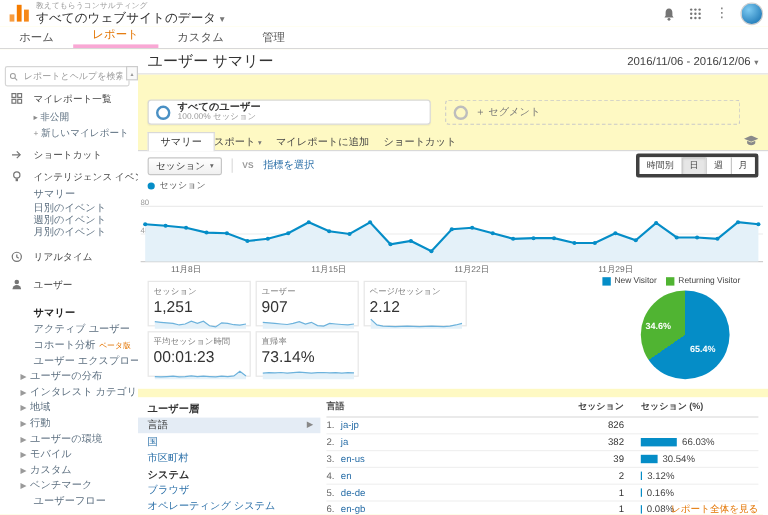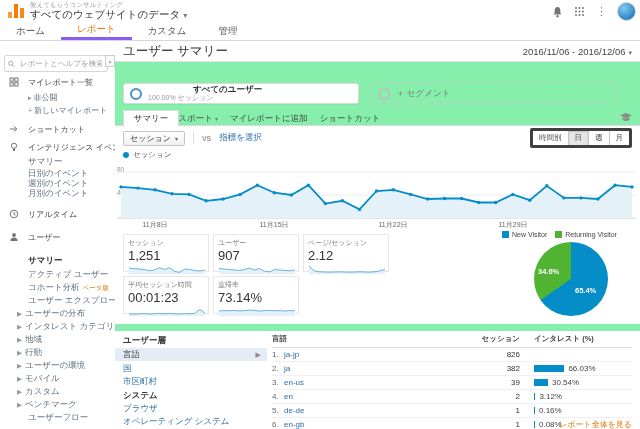--- a/index.html
+++ b/index.html
@@ -1,37 +1,37 @@
 <!DOCTYPE html>
 <html><head>
 <meta charset="utf-8">
 <style>
   html,body{margin:0;padding:0;}
   body{font-family:"Liberation Sans",sans-serif;-webkit-font-smoothing:antialiased;}
-  #app{position:relative;width:640px;height:429px;background:#86efac;overflow:hidden;}
+  #app{position:relative;width:640px;height:429px;background:#fef9c3;overflow:hidden;}
 
   
   .topbar{position:absolute;top:0;left:0;width:640px;height:22px;background:#fff;}
   .logo{position:absolute;left:8px;top:4px;width:16px;height:14px;display:flex;align-items:flex-end;gap:2px;}
   .logo i{display:block;width:4px;background:#f57c00;}
   .logo i:nth-child(1){height:6px;opacity:.75;}
   .logo i:nth-child(2){height:14px;}
   .logo i:nth-child(3){height:10px;opacity:.9;}
   .acct{position:absolute;left:30px;top:1px;font-size:6.5px;color:#9a9a9a;white-space:nowrap;}
   .prop{position:absolute;left:30px;top:8px;font-size:10.5px;color:#333;white-space:nowrap;}
   .prop .car{font-size:8px;color:#777;margin-left:3px;}
   .hdr-icons{position:absolute;right:4px;top:2px;display:flex;align-items:center;gap:9px;}
   .hicon{width:13px;height:13px;display:flex;align-items:center;justify-content:center;color:#757575;}
   .avatar{width:17px;height:17px;border-radius:50%;background:radial-gradient(circle at 35% 30%,#7ecbf2,#2e86c0 70%);border:1px solid #d0d0d0;}
   .vdots{font-size:11px;color:#757575;line-height:13px;}
 
   
   .nav{position:absolute;top:22px;left:0;width:640px;height:18px;background:#fff;border-bottom:1px solid #d8d8d8;display:flex;}
   .nav .tab{padding:0 16px;font-size:9.5px;color:#555;display:flex;align-items:center;height:18px;box-sizing:border-box;}
-  .nav .tab.active{color:#e37400;border-bottom:3px solid #8b5cf6;}
+  .nav .tab.active{color:#e37400;border-bottom:3px solid #f9a8d4;}
 
   
   .sidebar{position:absolute;top:41px;left:0;width:115px;height:388px;background:#fff;overflow:hidden;}
   .search{position:absolute;left:4px;top:14px;width:96px;height:15px;border:1px solid #d6d6d6;border-radius:2px;background:#fff;display:flex;align-items:center;padding:0 3px;gap:3px;}
   .search input{border:0;outline:0;width:100%;font-size:7.5px;color:#444;font-family:"Liberation Sans",sans-serif;background:transparent;}
   .search input::placeholder{color:#9d9d9d;}
   .collapse-box{position:absolute;left:105px;top:14px;width:8px;height:10px;border:1px solid #ccc;background:#fafafa;font-size:5px;color:#999;display:flex;align-items:center;justify-content:center;}
   .srow{position:absolute;left:0;width:115px;height:13px;line-height:13px;white-space:nowrap;cursor:pointer;}
   .srow .ic{position:absolute;left:9px;top:1px;}
   .srow.sec{font-size:8px;color:#444;padding-left:28px;box-sizing:border-box;}
@@ -52,21 +52,21 @@
 
   .toolbar{position:absolute;top:21px;left:0;right:0;height:17px;display:flex;align-items:center;gap:12px;padding-left:8px;box-sizing:border-box;font-size:8.5px;color:#444;margin-top:48px;}
   .toolbar .titem{cursor:pointer;white-space:nowrap;}
   .toolbar .car{font-size:6px;color:#777;margin-left:2px;}
   .cap{margin-left:auto;margin-right:8px;}
 
   .segments{position:absolute;top:38px;left:0;right:0;height:30px;}
   .seg-card{position:absolute;left:8px;top:4px;width:236px;height:21px;background:#fff;border:1px solid #d9d9d9;border-radius:3px;display:flex;align-items:center;gap:6px;padding-left:6px;box-sizing:border-box;box-shadow:0 1px 1px rgba(0,0,0,.04);cursor:pointer;}
   .ring{width:8px;height:8px;border:2px solid #4a90c4;border-radius:50%;flex:0 0 auto;}
   .ring.gray{border-color:#bdbdbd;}
-  .seg-t{font-size:8.5px;font-weight:bold;color:#333;line-height:9px;margin-left:45px;}
+  .seg-t{font-size:8.5px;font-weight:bold;color:#333;line-height:9px;}
   .seg-s{font-size:7px;color:#999;line-height:8px;}
   .seg-add{position:absolute;left:256px;top:4px;width:246px;height:21px;border:1px dashed #c9c9c9;border-radius:3px;display:flex;align-items:center;gap:6px;padding-left:6px;box-sizing:border-box;font-size:8.5px;color:#777;cursor:pointer;}
 
   .tabbar{position:absolute;top:68px;left:0;right:0;height:16px;}
   .rtab{position:absolute;left:8px;top:1px;width:54px;height:15px;background:#fff;border:1px solid #d9d9d9;border-bottom:none;font-size:8.5px;color:#333;display:flex;align-items:center;justify-content:center;z-index:2;}
 
   .panelA{position:absolute;top:84px;left:0;right:0;height:198px;background:#fff;border-top:1px solid #d9d9d9;}
   .controls{position:absolute;top:4px;left:8px;right:8px;height:16px;display:flex;align-items:center;gap:8px;}
   .select-btn{border:1px solid #c6c6c6;border-radius:2px;background:linear-gradient(#fff,#f0f0f0);font-size:8px;color:#333;padding:1px 6px;display:flex;align-items:center;gap:4px;cursor:pointer;}
   .select-btn .car{font-size:6px;color:#666;}
@@ -416,21 +416,21 @@
         <div class="brow item" style="top:44px">市区町村</div>
         <div class="brow hdr" style="top:58px">システム</div>
         <div class="brow item" style="top:71px">ブラウザ</div>
         <div class="brow item" style="top:84px">オペレーティング システム</div>
         <div class="brow item" style="top:97px">サービスプロバイダ</div>
       </div>
       <div class="btable">
         <div class="thead">
           <span class="th-lang">言語</span>
           <span class="th-sess">セッション</span>
-          <span class="th-pct">インタレスト (%)</span>
+          <span class="th-pct">セッション (%)</span>
         </div>
         <div>
             <div class="trow">
               <span class="trank">1.</span>
               <span class="tlabel">ja-jp</span>
               <span class="tsess">826</span>
               <span class="tpct"><i class="bar" style="width:30.4px"></i>66.03%</span>
             </div>
             <div class="trow">
               <span class="trank">2.</span>

